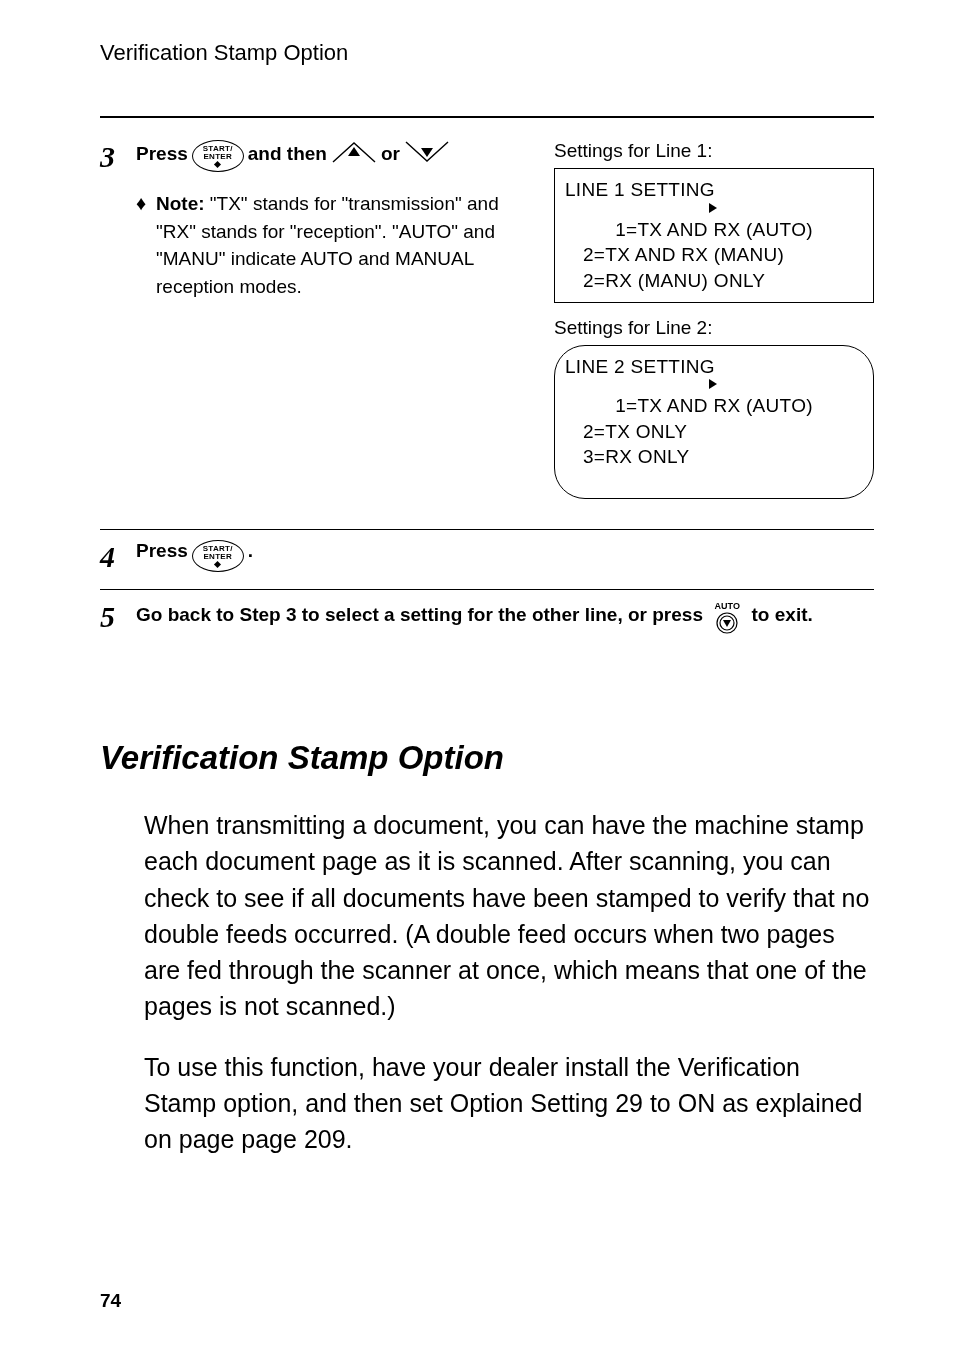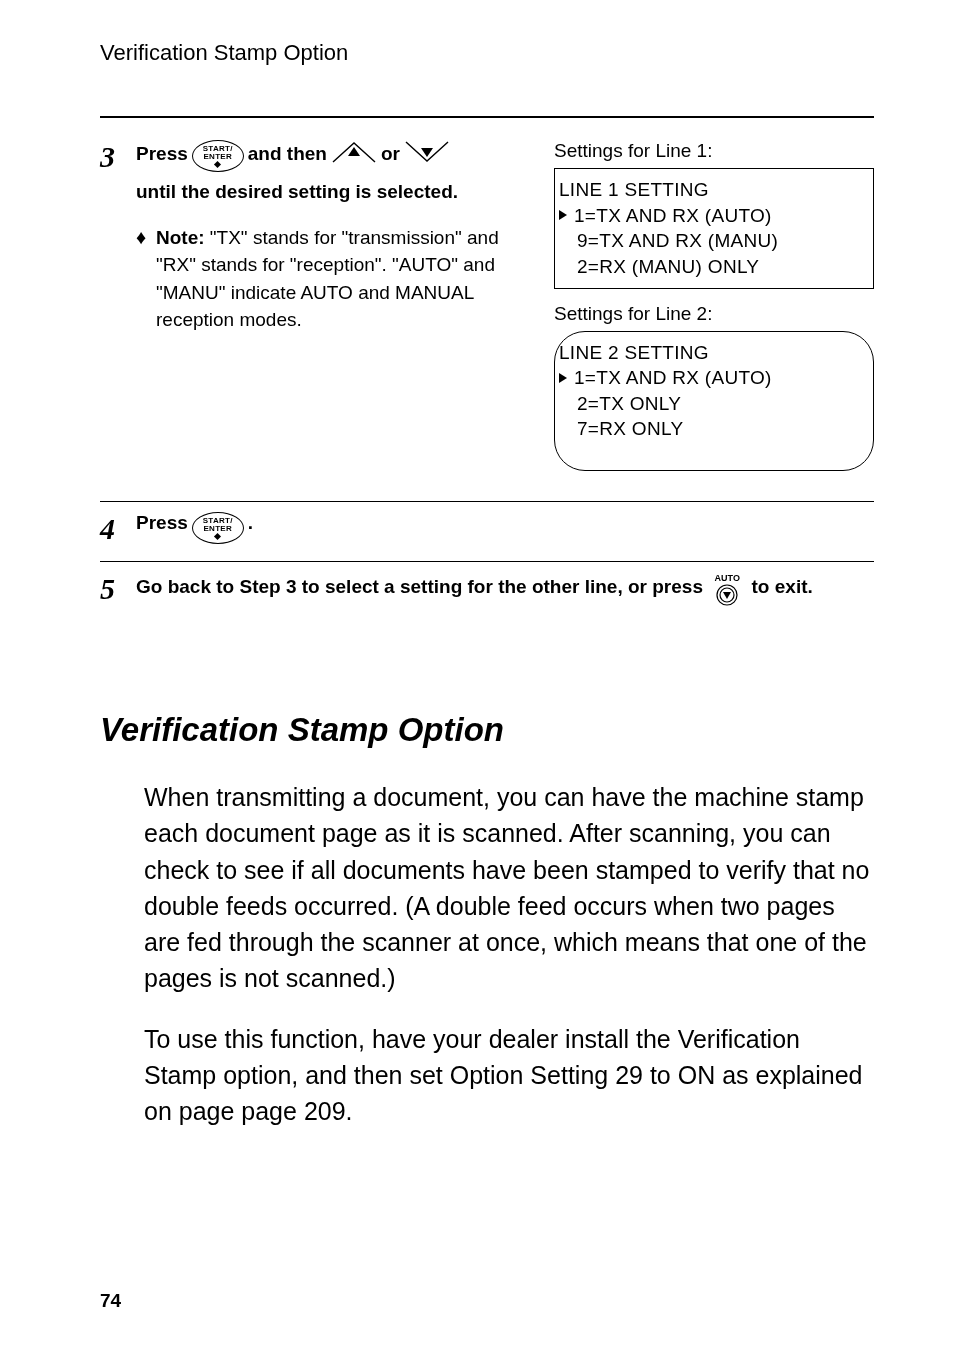--- a/index.html
+++ b/index.html
@@ -61,30 +61,30 @@
     .bullet-dot {
       width: 20px;
       flex-shrink: 0;
       text-align: left;
       font-size: 20px;
       line-height: 1.3;
     }
     .bullet-text { flex: 1; }
     .box {
       border: 1.5px solid black;
-      padding: 8px 10px 8px 4px;
+      padding: 8px 10px 8px 10px;
       margin: 6px 0 14px 0;
       font-family: Arial, Helvetica, sans-serif;
       letter-spacing: 0.3px;
       font-size: 19px;
       line-height: 1.35;
     }
     .box-line { display: block; }
     .indent { padding-left: 18px; display: inline-block; }
-    .arrow-row { display: flex; align-items: center; gap: 4px; }
+    .arrow-row { display: flex; align-items: center; gap: 4px; flex-direction: column; }
     .arrow-tri-sm {
       display: inline-block;
       width: 0; height: 0;
       border-top: 5px solid transparent;
       border-bottom: 5px solid transparent;
       border-left: 8px solid black;
       margin-right: 3px;
     }
     .subcaption { margin-bottom: 4px; }
     .hr-mid {
@@ -202,51 +202,50 @@
               </svg>
             </span>
             <span class="bold"> or </span>
             <span class="tri-btn">
               <svg viewBox="0 0 46 24" width="46" height="24">
                 <path d="M2 2 L23 21 L44 2" fill="none" stroke="black" stroke-width="1.4"></path>
                 <polygon points="23,17 17,8 29,8" fill="black"></polygon>
               </svg>
             </span>
           </div>
-          <div class="bold" style="margin-top:6px;">until the desired setting is selected.</div>
 
           <div class="bullet-block">
             <div class="bullet-dot">♦</div>
             <div class="bullet-text">
               <span class="bold">Note:</span><span> "TX" stands for "transmission" and "RX" stands for "reception". "AUTO" and "MANU" indicate AUTO and MANUAL reception modes.</span>
             </div>
           </div>
         </div>
 
         <div class="step-right">
           <div class="subcaption">Settings for Line 1:</div>
           <div class="box">
             <span class="box-line">LINE 1 SETTING</span>
             <span class="box-line arrow-row">
               <span class="arrow-tri-sm"></span>
               <span>1=TX AND RX (AUTO)</span>
             </span>
-            <span class="box-line"><span class="indent">9=TX AND RX (MANU)</span></span>
+            <span class="box-line"><span class="indent">2=TX AND RX (MANU)</span></span>
             <span class="box-line"><span class="indent">2=RX (MANU) ONLY</span></span>
           </div>
 
           <div class="subcaption">Settings for Line 2:</div>
           <div class="box" style="padding-bottom:28px;border-radius:31px;">
             <span class="box-line">LINE 2 SETTING</span>
             <span class="box-line arrow-row">
               <span class="arrow-tri-sm"></span>
               <span>1=TX AND RX (AUTO)</span>
             </span>
             <span class="box-line"><span class="indent">2=TX ONLY</span></span>
-            <span class="box-line"><span class="indent">7=RX ONLY</span></span>
+            <span class="box-line"><span class="indent">3=RX ONLY</span></span>
           </div>
         </div>
       </div>
     </div>
   </div>
 
   <hr class="hr-mid">
 
   <div class="step">
     <div class="step-number">4</div>

